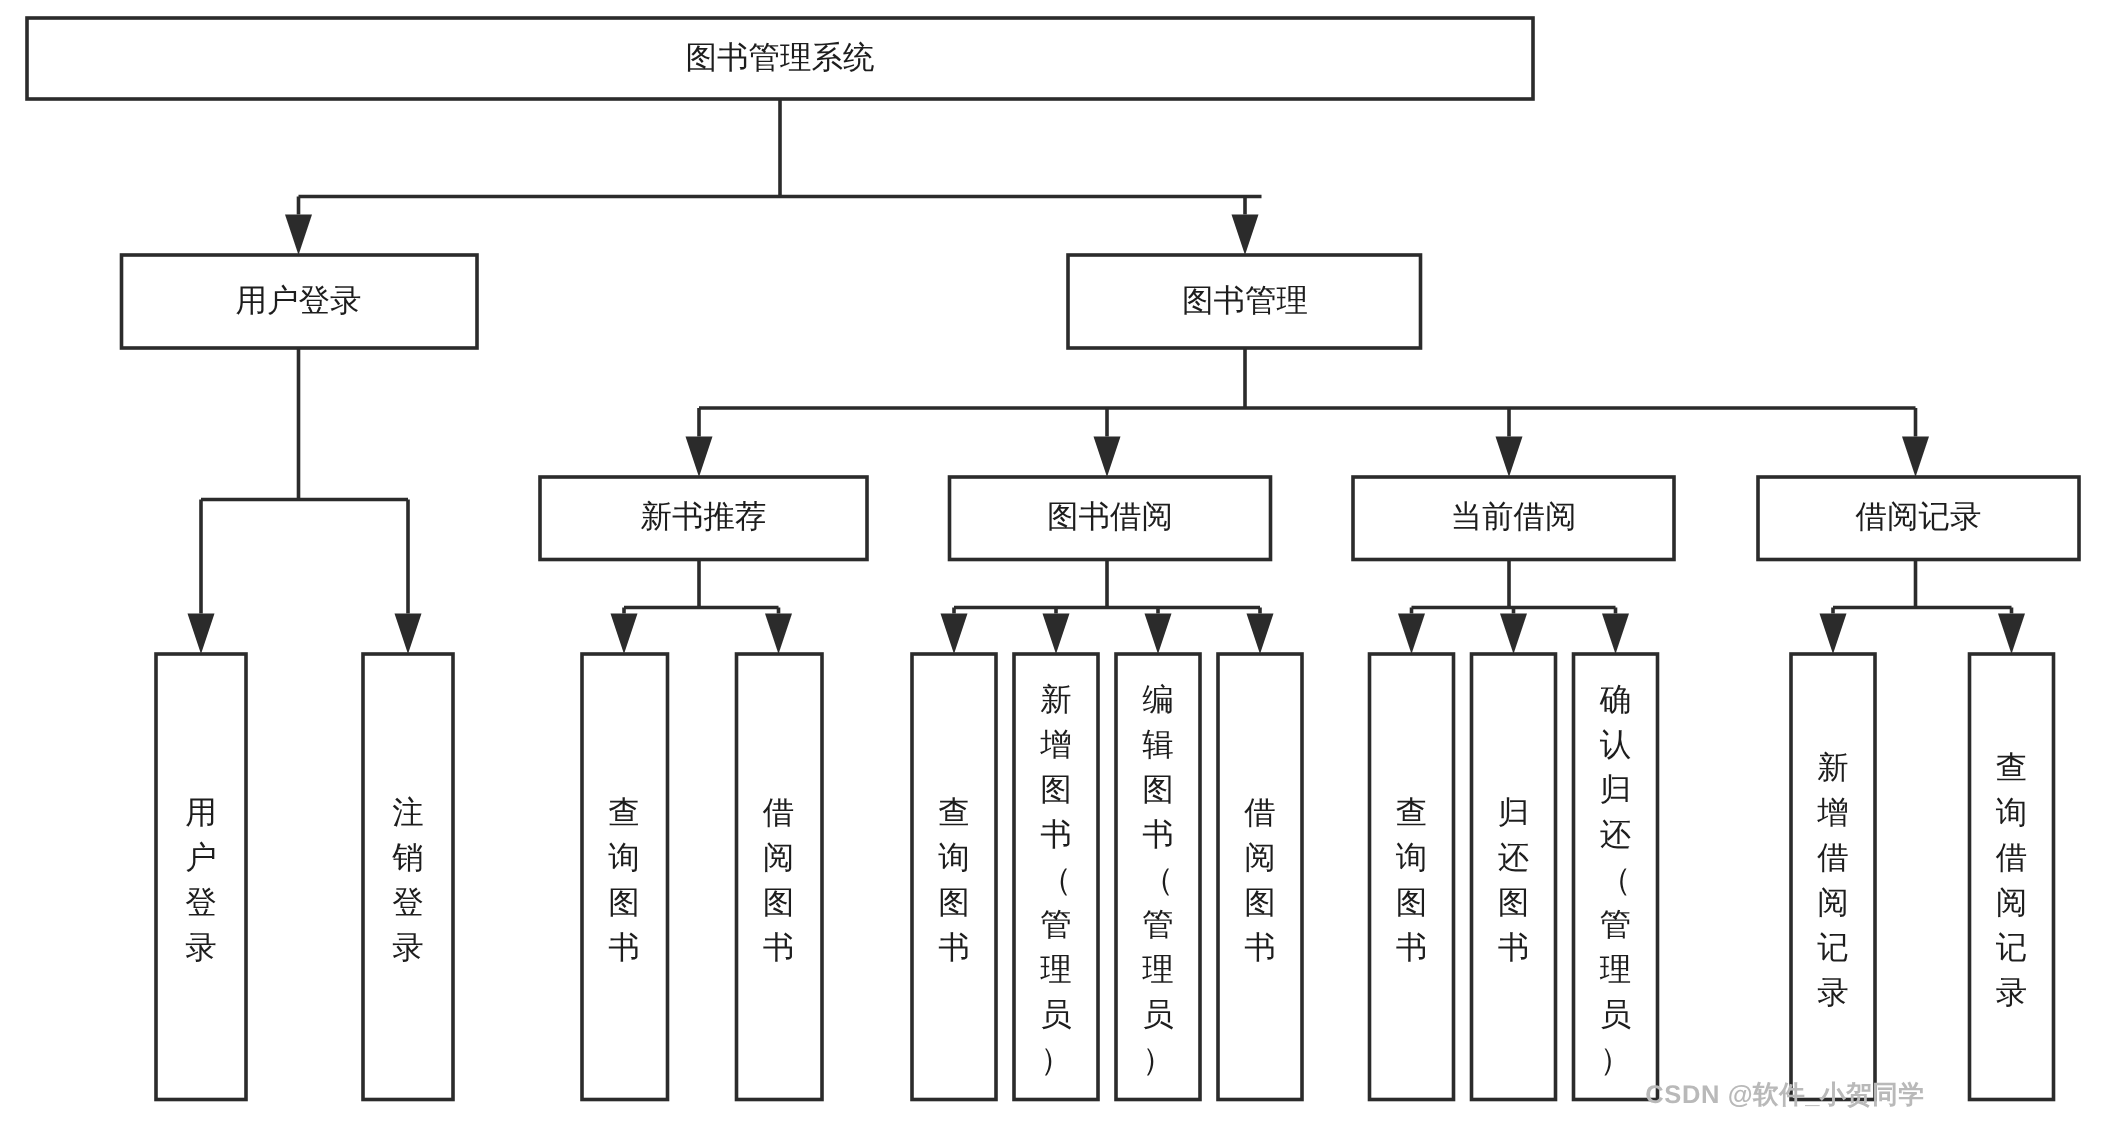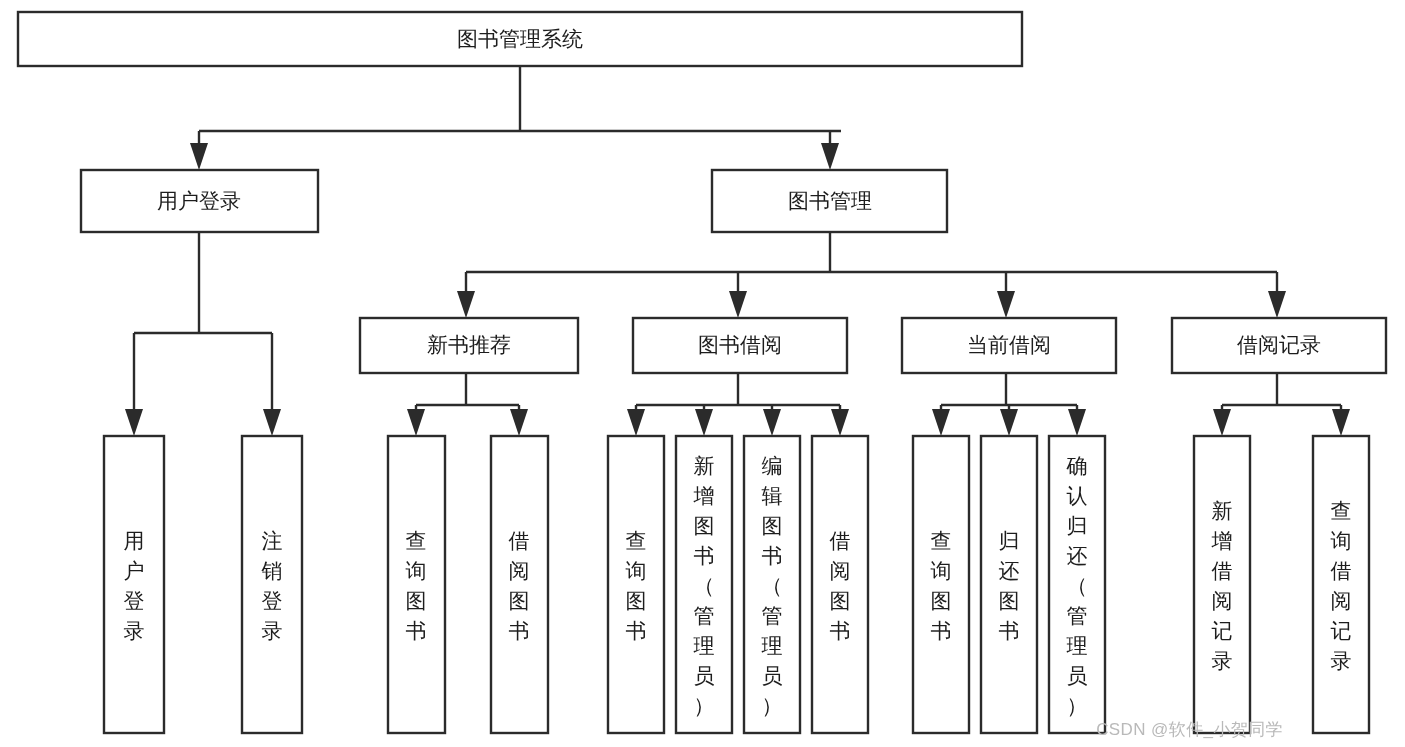--- a/index.html
+++ b/index.html
@@ -57,20 +57,21 @@
   .watermark-text {
     position: absolute;
     right: 8px;
     bottom: 6px;
     font-family: "Liberation Sans", "DejaVu Sans", sans-serif;
     font-size: 17px;
     color: #b9b9b9;
     white-space: nowrap;
     letter-spacing: 0.4px;
     user-select: none;
+    font-weight: bold;
   }
 </style>
 </head>
 <body>
 
 <div id="diagram-root">
 
   <svg id="tree-svg" viewBox="0 0 1405 747" xmlns="http://www.w3.org/2000/svg">
 
     <g>

